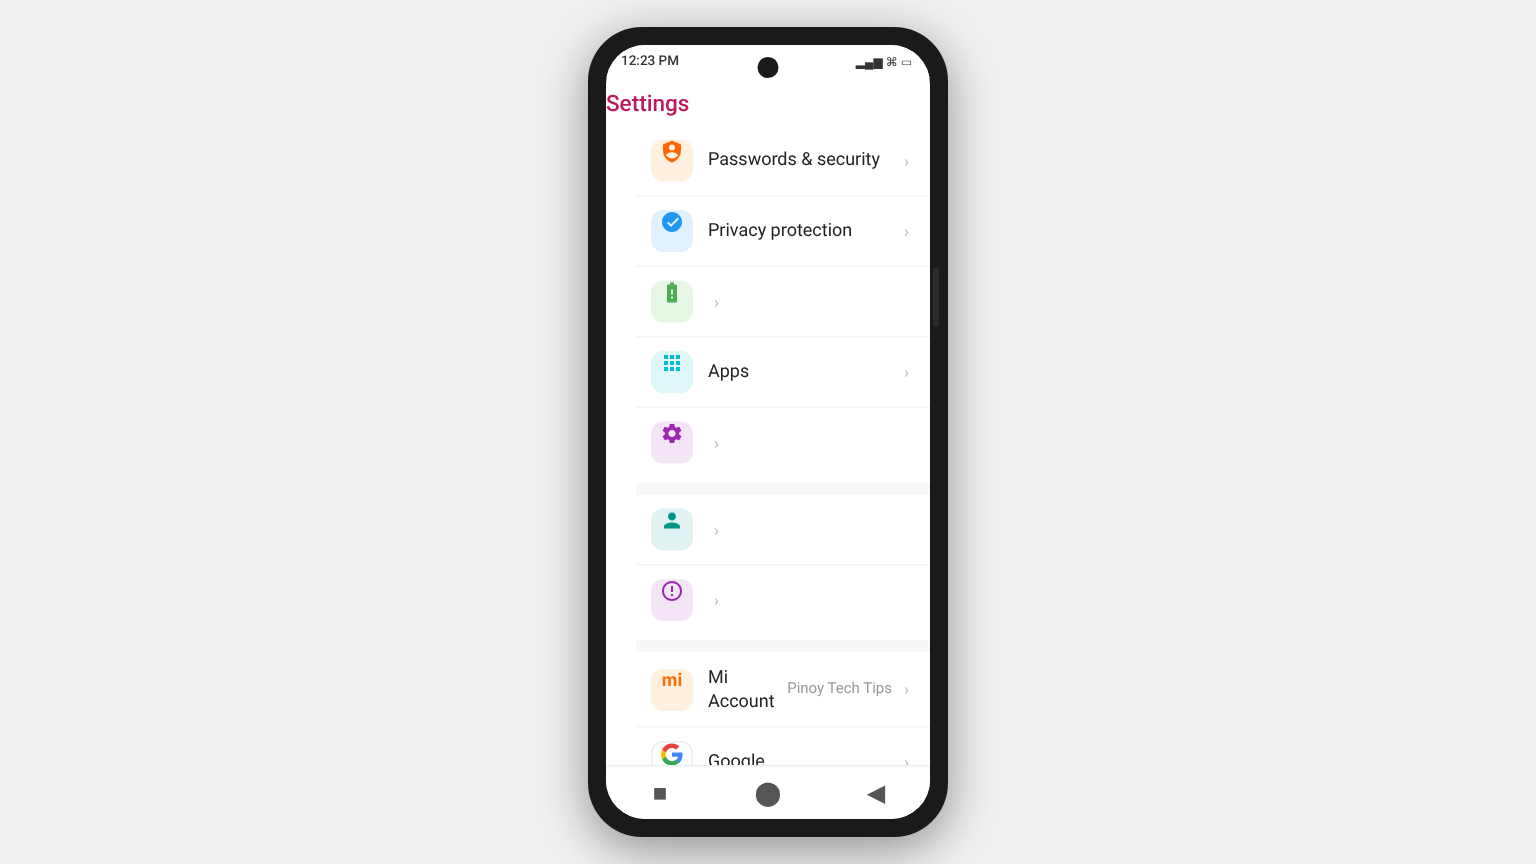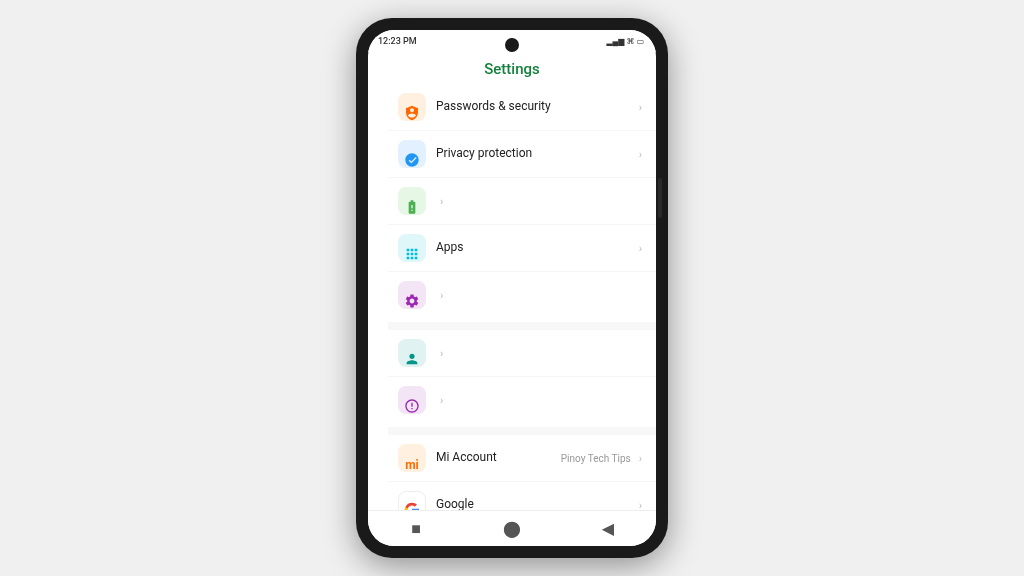--- a/index.html
+++ b/index.html
@@ -7,21 +7,21 @@
       background: #f0f0f0;
       display: flex;
       justify-content: center;
       align-items: center;
       width: 1024px;
       height: 576px;
       font-family: 'Roboto', Arial, sans-serif;
     }
 
     .phone-container {
-      width: 312px;
+      width: 240px;
       height: 540px;
       background: #1a1a1a;
       border-radius: 36px;
       padding: 12px;
       box-shadow: 0 8px 32px rgba(0,0,0,0.4);
       position: relative;
     }
 
     .phone-screen {
       width: 100%;
@@ -73,25 +73,25 @@
     .status-left { font-size: 9px; font-weight: 500; }
     .status-right {
       display: flex;
       align-items: center;
       gap: 2px;
       font-size: 8px;
     }
 
     
     .page-title {
-      text-align: center;
+      text-align: left;
       padding: 8px 0 6px;
       font-size: 15px;
       font-weight: 500;
-      color: #15803d;
+      color: #be185d;
       flex-shrink: 0;
     }
 
     
     .settings-list {
       flex: 1;
       overflow-y: auto;
       overflow-x: hidden;
       margin-left: 20px;
     }
@@ -114,21 +114,21 @@
 
     .settings-item:last-child {
       border-bottom: none;
     }
 
     .item-icon {
       width: 28px;
       height: 28px;
       border-radius: 8px;
       display: flex;
-      align-items: flex-end;
+      align-items: flex-start;
       justify-content: center;
       margin-right: 10px;
       flex-shrink: 0;
       font-size: 14px;
     }
 
     .item-text {
       flex: 1;
     }
 

